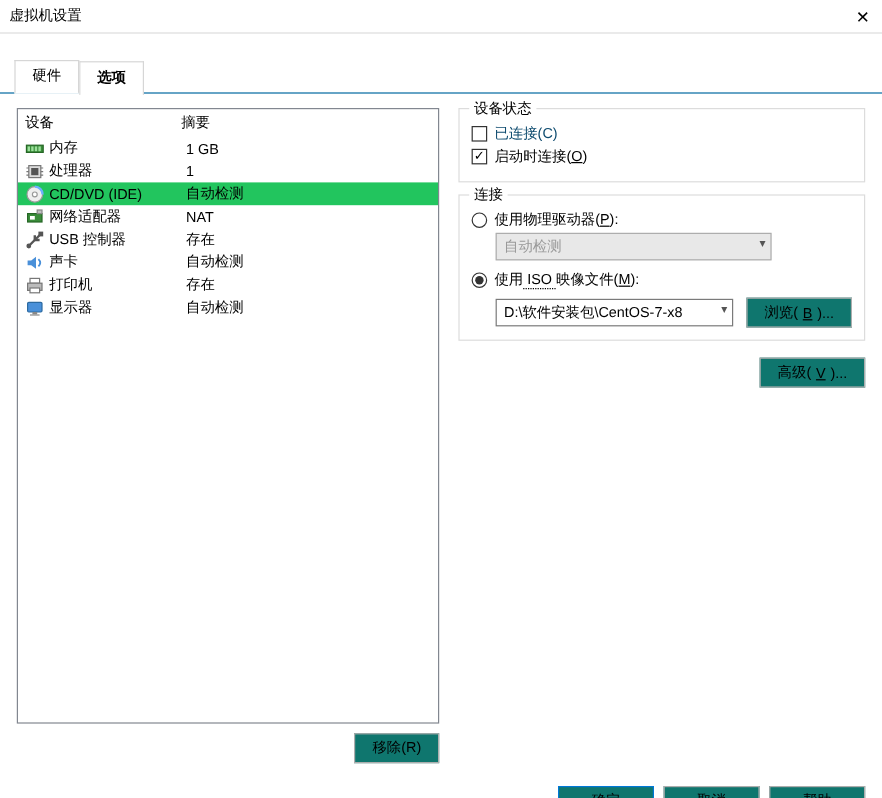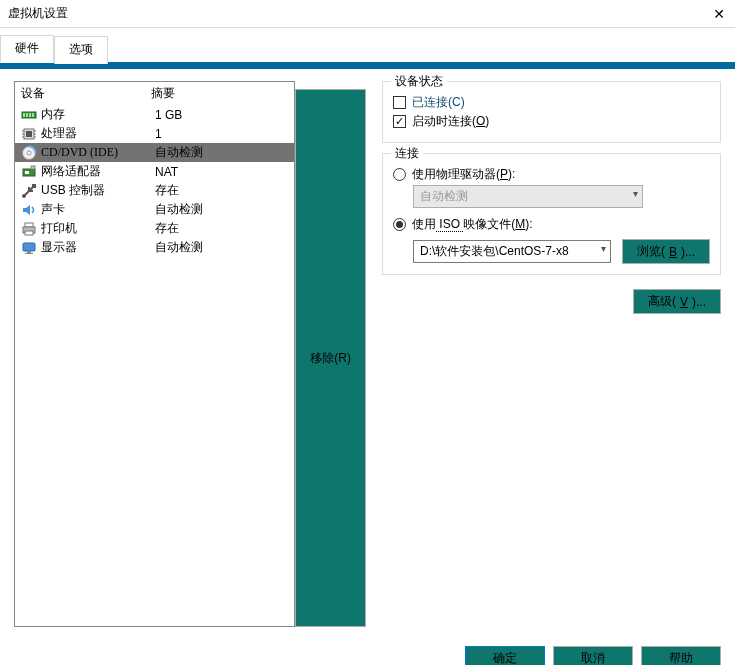--- a/index.html
+++ b/index.html
@@ -24,68 +24,69 @@
 .titlebar .title { font-size: 12px; }
 .titlebar .close {
   width: 16px; height: 16px;
   display: flex; align-items: center; justify-content: center;
   cursor: default;
   font-family: Arial, sans-serif;
   font-size: 14px;
 }
 .tabrow {
   display: flex;
-  padding-left: 0;
-  border-bottom: 7px solid #0369a1;
-  margin-top: 6px;
+  padding-left: 12px;
+  border-bottom: 1px solid #0369a1;
+  margin-top: 21px;
 }
 .tab {
   padding: 4px 14px 5px 14px;
   border: 1px solid #d6d6d6;
   border-bottom: none;
   background: #fff;
   cursor: default;
   position: relative;
 }
 .tab.active {
   background: #fff;
   z-index: 2;
   top: 1px;
   border-bottom: 1px solid #fff;
 }
 .tab:not(.active) {
   background: #fff;
   top: 2px;
+  font-weight: bold;
 }
 .content {
   display: flex;
   padding: 12px 14px 12px 14px;
   gap: 16px;
   height: 570px;
 }
-.leftcol { width: 352px; display: flex; flex-direction: row; }
+.leftcol { width: 352px; display: flex; flex-direction: column; }
 .device-list {
   border: 1px solid #828790;
   flex: 1;
   overflow: auto;
   background: #fff;
 }
 .headers {
   display: flex;
   padding: 3px 6px;
 }
 .headers .col1 { width: 130px; }
 .hwrow {
   display: flex;
   align-items: center;
   padding: 1px 6px;
   cursor: default;
   gap: 4px;
 }
-.hwrow.selected { background: #737373; font-family: Liberation Serif, serif; }
+.hwrow.selected { background: #22c55e; }
 .hwrow .icon { width: 16px; height: 16px; flex-shrink: 0; display:flex; align-items:center; justify-content:center; }
 .hwrow .namecol { width: 110px; }
 .leftbtns {
   display: flex;
   justify-content: flex-end;
   gap: 8px;
   margin-top: 8px;
 }
 .btn {
   border: 1px solid #adadad;

